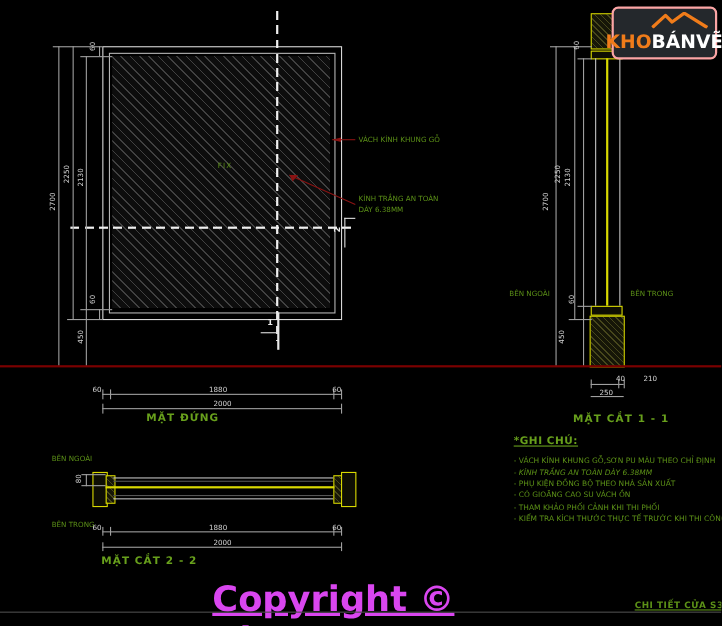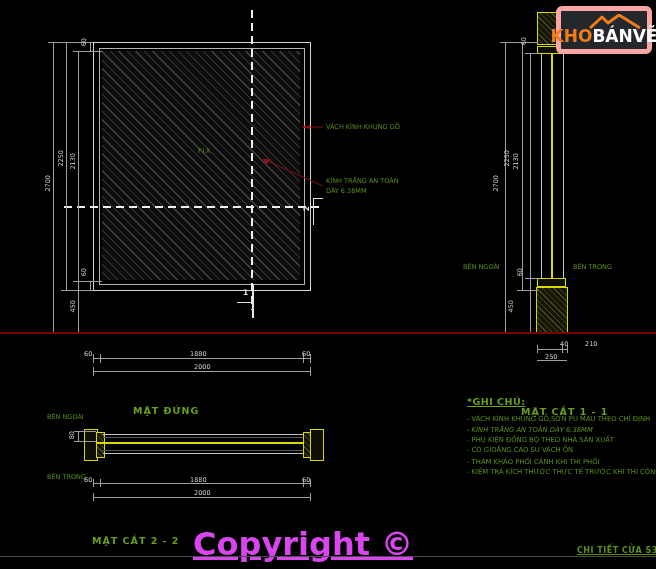--- a/index.html
+++ b/index.html
@@ -4,21 +4,21 @@
 <style>
   html,body{margin:0;padding:0;background:#000;}
   #sheet{position:relative;width:656px;height:569px;background:#000;overflow:hidden;
          font-family:"DejaVu Sans",sans-serif;}
   .h{position:absolute;height:1px;background:#9f9f9f;}
   .v{position:absolute;width:1px;background:#9f9f9f;}
   .dt{position:absolute;color:#d2d2d2;font-size:6.5px;line-height:1;white-space:nowrap;}
   .dtv{position:absolute;color:#d2d2d2;font-size:6.5px;line-height:1;white-space:nowrap;
        writing-mode:vertical-rl;transform:rotate(180deg);}
   .lbl{position:absolute;color:#5c9117;font-size:6.5px;line-height:1.4;white-space:nowrap;}
-  .vtitle{position:absolute;color:#68a01c;font-size:9.5px;font-weight:bold;letter-spacing:1px;white-space:nowrap;margin-top:30px;}
+  .vtitle{position:absolute;color:#68a01c;font-size:9.5px;font-weight:bold;letter-spacing:1px;white-space:nowrap;}
   .dash-v{position:absolute;width:2px;background:repeating-linear-gradient(180deg,#f0f0f0 0 8px,transparent 8px 13px);}
   .dash-h{position:absolute;height:2px;background:repeating-linear-gradient(90deg,#f0f0f0 0 8px,transparent 8px 13px);}
   .ybox{position:absolute;border:1px solid #d9d900;
         background:repeating-linear-gradient(45deg,#161608 0 3px,#47471c 3px 4px);}
   .ybar{position:absolute;border:1px solid #d9d900;background:#0e0e04;}
   .yline{position:absolute;background:#d9d900;}
   .glass{position:absolute;left:102px;top:51px;width:198px;height:229px;
          background:repeating-linear-gradient(45deg,#0d0d0d 0 5px,#414141 5px 6px);}
   .frame{position:absolute;border:1px solid #d6d6d6;}
   .frame2{position:absolute;border:1px solid #b4b4b4;}
@@ -27,21 +27,21 @@
              color:#95989c;letter-spacing:0px;opacity:.9;}
   .copyright{position:absolute;left:193px;top:525px;font-size:32px;font-weight:bold;color:#d946ef;text-decoration:underline;}
   .sheet-title{position:absolute;left:577px;top:546px;font-size:8px;font-weight:bold;color:#5c9117;
                text-decoration:underline;letter-spacing:.5px;white-space:nowrap;}
   .divider{position:absolute;left:0;top:556px;width:656px;height:1px;background:#4d4d4d;}
   .floor{position:absolute;left:0;top:332px;width:656px;height:2px;background:#7a0000;}
   .notes-title{position:absolute;left:467px;top:396px;font-size:9.5px;font-weight:bold;color:#68a01c;
                text-decoration:underline;letter-spacing:.5px;}
   .note{position:absolute;left:467px;color:#5c9117;font-size:6.8px;line-height:1;white-space:nowrap;}
   .logo{position:absolute;left:556px;top:6px;width:96px;height:48px;background:#24282c;
-        border:5px solid #fca5a5;border-radius:6px;box-sizing:border-box;
+        border:2px solid #fca5a5;border-radius:6px;box-sizing:border-box;
         display:flex;flex-direction:column;align-items:center;justify-content:flex-end;padding-bottom:4px;}
   .logo-roof{position:absolute;right:6px;top:3px;}
   .logo-text{font-size:17px;font-weight:900;line-height:1;letter-spacing:0px;white-space:nowrap;}
   .logo-kho{color:#f07c1a;} .logo-banve{color:#ffffff;}
 </style>
 </head>
 <body>
 
 <div id="sheet">
 

